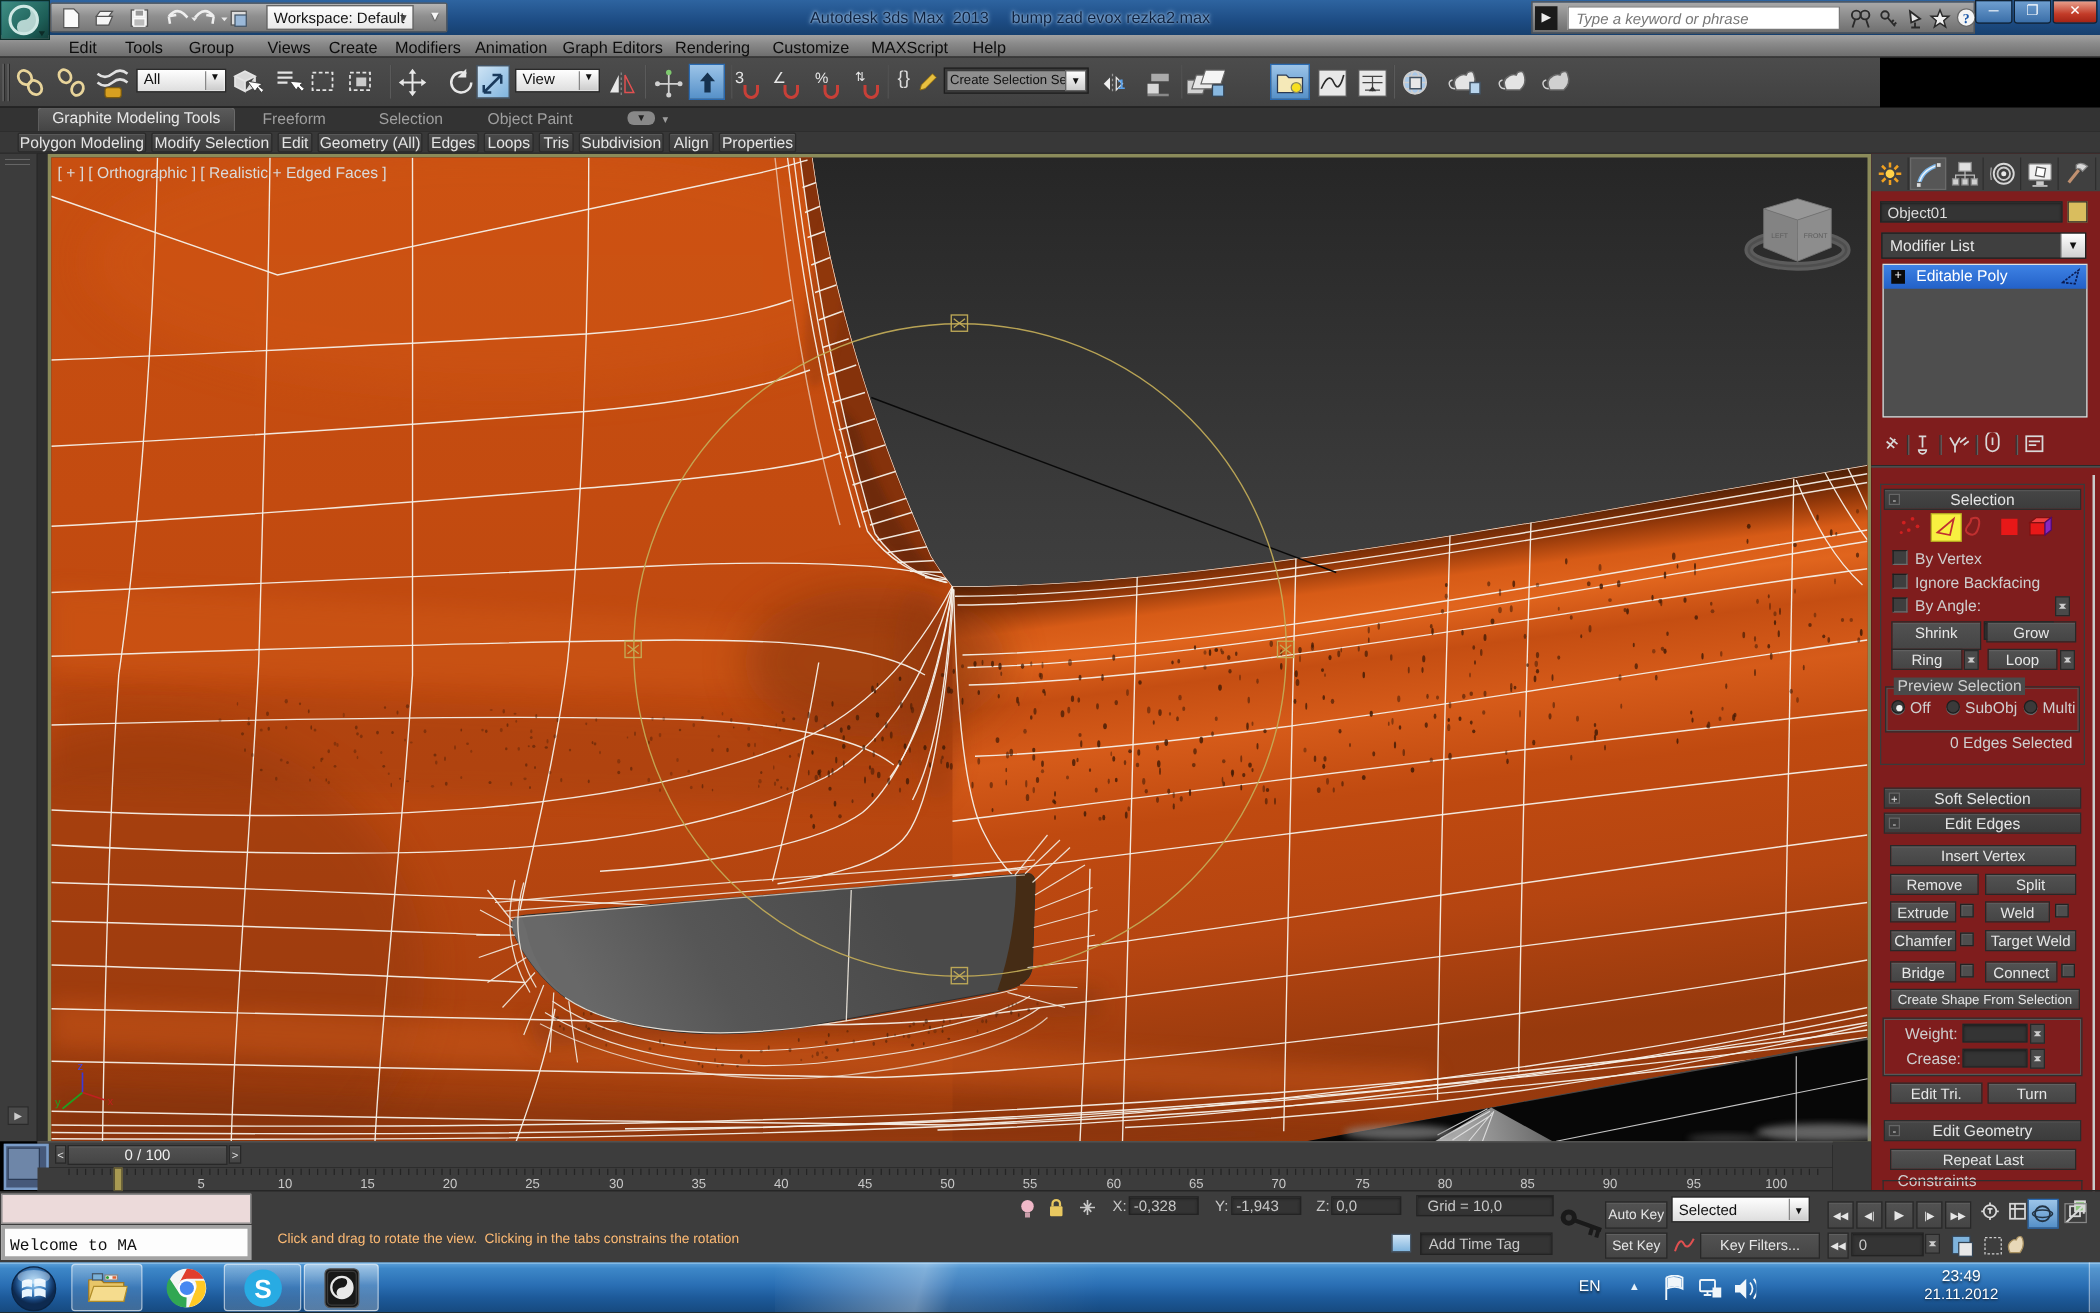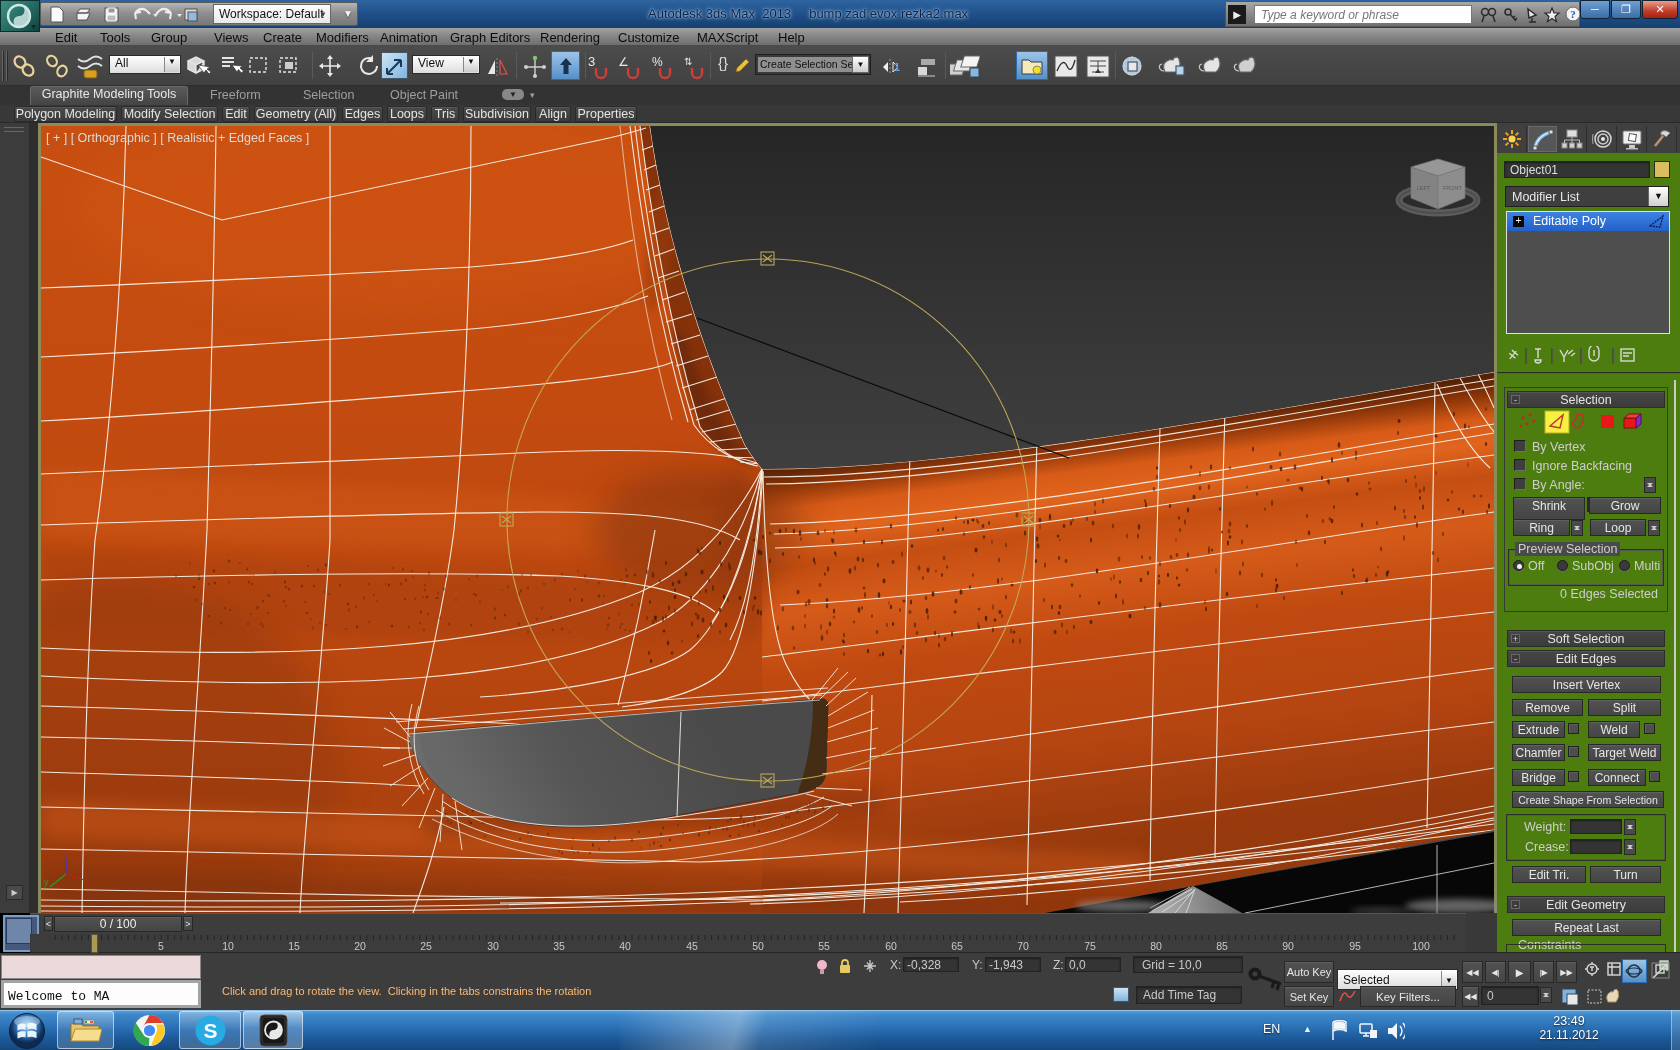--- a/index.html
+++ b/index.html
@@ -13,36 +13,36 @@
 #wsbox{position:absolute;left:172px;top:1px;width:118px;height:20px;background:linear-gradient(#fdfdfd,#e8e8e8);border:1px solid #666;font-size:12px;color:#111;line-height:19px;padding-left:5px}
 #titletext{left:648px;top:6px;font-size:13px;color:#0e2240;text-shadow:0 0 4px #9cc2e8,0 0 2px #bcd8f4;white-space:pre}
 #infocenter{left:1225px;top:1px;width:355px;height:26px;background:linear-gradient(#a8a8a8,#8a8a8a 50%,#6f6f6f);border:1px solid #555}
 #searchbox{position:absolute;left:28px;top:3px;width:218px;height:19px;background:#fff;border:1px solid #777;font-style:italic;color:#777;font-size:12px;line-height:18px;padding-left:6px}
 #winbtns{left:1580px;top:0px;width:100px;height:22px}
 .wbtn{position:absolute;top:0;height:19px;border:1px solid #123;border-radius:0 0 3px 3px;color:#fff;text-align:center;font-size:11px;line-height:17px}
 
 #menubar{left:0;top:28px;width:1680px;height:18px;background:linear-gradient(#a2a2a2,#8a8a8a 40%,#6e6e6e);border-bottom:1px solid #4a4a4a}
 .mitem{position:absolute;top:2px;font-size:13px;color:#0c0c0c}
 
-#toolbar{left:0;top:46px;width:1680px;height:40px;background:linear-gradient(#4c4c4c,#414141);border-bottom:1px solid #2e2e2e}
+#toolbar{left:0;top:46px;width:1504px;height:40px;background:linear-gradient(#4c4c4c,#414141);border-bottom:1px solid #2e2e2e}
 .tsep{position:absolute;top:6px;width:1px;height:27px;background:#2f2f2f;border-right:1px solid #5a5a5a}
 .tico{position:absolute;font-size:15px;color:#dcdcdc;text-align:center}
 .drop{position:absolute;background:linear-gradient(#fefefe,#dedede);border:1px solid #2a2a2a;font-size:12px;color:#111;padding-left:5px}
 .droparrow{position:absolute;right:1px;top:1px;bottom:1px;width:15px;background:linear-gradient(#fff,#ccc);border-left:1px solid #888;color:#111;font-size:8px;text-align:center}
 
 #ribbon1{left:0;top:86px;width:1680px;height:19px;background:#333333}
 #ribbon2{left:0;top:105px;width:1680px;height:18px;background:#383838;border-bottom:1px solid #2a2a2a}
 .rtab{position:absolute;top:0;height:19px;font-size:12.5px;color:#9f9f9f;text-align:center}
 .rtabact{background:linear-gradient(#5a5a5a,#444);border:1px solid #6a6a6a;border-bottom:none;color:#e8e8e8;border-radius:3px 3px 0 0}
 .rbtn{position:absolute;top:1px;height:16px;background:linear-gradient(#4a4a4a,#3c3c3c);border:1px solid #2a2a2a;box-shadow:inset 0 1px 0 #585858;color:#e4e4e4;font-size:12.5px;text-align:center;line-height:15px;border-radius:2px}
 
 #leftstrip{left:0;top:123px;width:30px;height:790px;background:#3c3c3c;border-right:1px solid #2c2c2c}
 #vpborder{left:30px;top:123px;width:1467px;height:793px;background:#2e2e2e}
 
-#rpanel{left:1497px;top:123px;width:183px;height:830px;background:#4d7c0f}
+#rpanel{left:1497px;top:123px;width:183px;height:830px;background:#7f1d1d}
 
 #timerow{left:30px;top:913px;width:1436px;height:21px;background:#3d3d3d;border-top:1px solid #555}
 #rulerrow{left:30px;top:934px;width:1436px;height:19px;background:#3c3c3c}
 #statusbar{left:0;top:953px;width:1680px;height:57px;background:#3d3d3d}
 #taskbar{left:0;top:1010px;width:1680px;height:40px;background:linear-gradient(#5ea3dc,#3d87c8 12%,#2a6fb4 45%,#1d5a9a 70%,#16497e);}
 .sunk{position:absolute;background:#343434;border:1px solid #232323;box-shadow:inset 0 1px 2px #1d1d1d;color:#c8c8c8;font-size:12px}
 .gbtn{position:absolute;background:linear-gradient(#525252,#454545);border:1px solid #282828;box-shadow:inset 0 1px 0 #606060;color:#e6e6e6;font-size:12px;text-align:center}
 .ptab{position:absolute;top:3px;width:29px;height:26px;border-right:1px solid #2e2e2e;padding:2px 0 0 3px}
 .ptabact{background:#565656;border:1px solid #6a6a6a}
 .rollh{position:absolute;left:10px;width:158px;height:17px;background:linear-gradient(#464646,#3c3c3c);border:1px solid #2c2c2c;box-shadow:inset 0 1px 0 #555;color:#e4e4e4;font-size:12.5px;text-align:center;line-height:16px}
@@ -1272,21 +1272,21 @@
  <div style="position:absolute;left:1113px;top:34px;width:16px;height:15px;background:linear-gradient(#cfe4f5,#7fb4de);border:1px solid #456"></div>
  <div class="sunk" style="left:1136px;top:33px;width:106px;height:18px;line-height:17px;padding-left:6px">Add Time Tag</div>
  <svg style="position:absolute;left:1248px;top:12px" width="36" height="30" viewBox="0 0 36 30">
         <g fill="none" stroke="#1a1a1a" stroke-width="4">
           <circle cx="7" cy="9" r="4.5"></circle>
           <path d="M11 11 L33 19 M26 16 L24 23 M31 18 L29 25" stroke-width="3.2"></path>
         </g>
       </svg>
  <div class="gbtn" style="left:1284px;top:8px;width:50px;height:22px;line-height:21px;font-size:11px;white-space:nowrap">Auto Key</div>
  <div class="gbtn" style="left:1284px;top:33px;width:50px;height:21px;line-height:20px;font-size:11px;white-space:nowrap">Set Key</div>
- <div class="drop" style="left:1337px;top:16px;width:121px;height:21px;line-height:20px">Selected<span class="droparrow">▼</span></div>
+ <div class="drop" style="left:1337px;top:4px;width:111px;height:21px;line-height:20px">Selected<span class="droparrow">▼</span></div>
  <svg style="position:absolute;left:1338px;top:34px" width="20" height="18" viewBox="0 0 20 18">
         <path d="M2 14 Q6 2 9 8 Q12 14 17 4" fill="none" stroke="#e05050" stroke-width="1.6"></path>
       </svg>
  <div class="gbtn" style="left:1360px;top:33px;width:96px;height:21px;line-height:20px;font-size:11.5px">Key Filters...</div>
  <div class="gbtn" style="left:1462px;top:8px;width:21px;height:22px;font-size:8px;line-height:21px">◀◀</div>
  <div class="gbtn" style="left:1485px;top:8px;width:21px;height:22px;font-size:8px;line-height:21px">◀|</div>
  <div class="gbtn" style="left:1508px;top:8px;width:23px;height:22px;font-size:10px;line-height:21px">▶</div>
  <div class="gbtn" style="left:1533px;top:8px;width:21px;height:22px;font-size:8px;line-height:21px">|▶</div>
  <div class="gbtn" style="left:1556px;top:8px;width:21px;height:22px;font-size:8px;line-height:21px">▶▶</div>
  <div class="gbtn" style="left:1462px;top:33px;width:17px;height:21px;font-size:8px;line-height:20px">◀◀</div>

